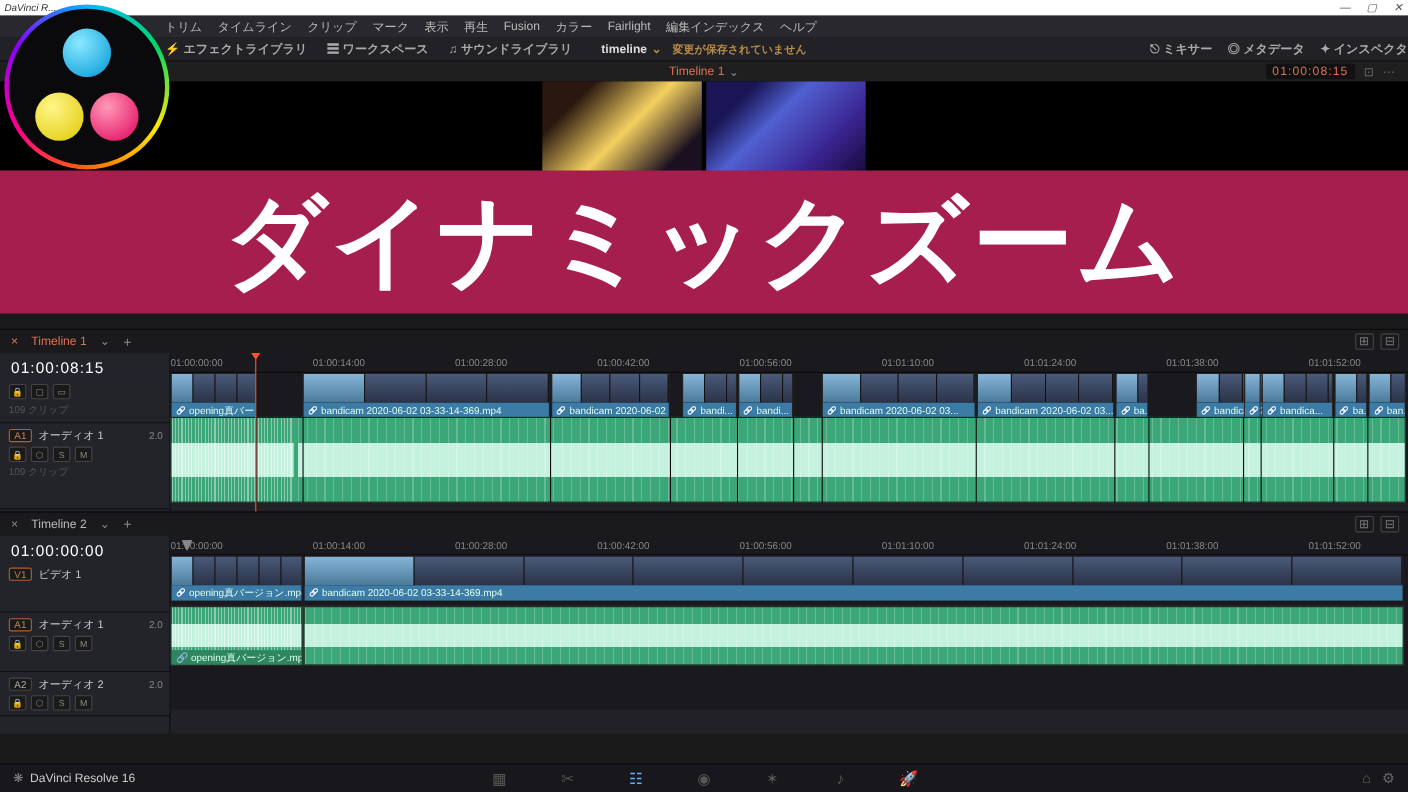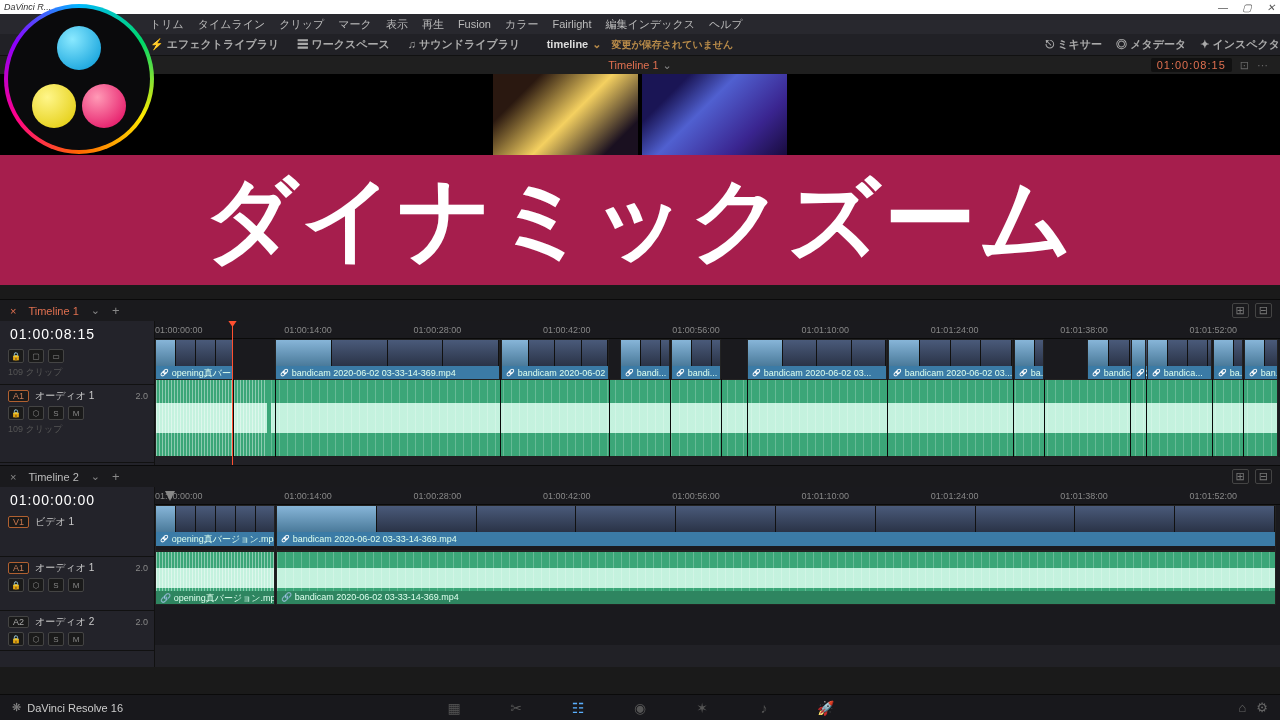--- a/index.html
+++ b/index.html
@@ -445,21 +445,20 @@
           <div class="vclip-label">bandicam 2020-06-02 03-33-14-369.mp4</div>
         </div>
       </div>
     <div class="track-lane" style="height:54px" id="t2a1">
         <div class="clip aclip" style="left: 0px; width: 120px; height: 100%;">
           <div class="wave dense"></div>
           <div class="aclip-label">🔗 opening真バージョン.mp4</div>
         </div>
         <div class="clip aclip" style="left: 121px; width: 1000px; height: 100%;">
           <div class="wave sparse"></div>
-          <div class="aclip-label">🔗 bandicam 2020-06-02 03-33-14-369.mp4</div>
         </div>
       </div>
     <div class="track-lane" style="height:40px"></div>
   </div>
 </div>
 
 <div class="bottom-bar">
   <div class="app">DaVinci Resolve 16</div>
   <div class="bottom-center">
     <span>▦</span>

